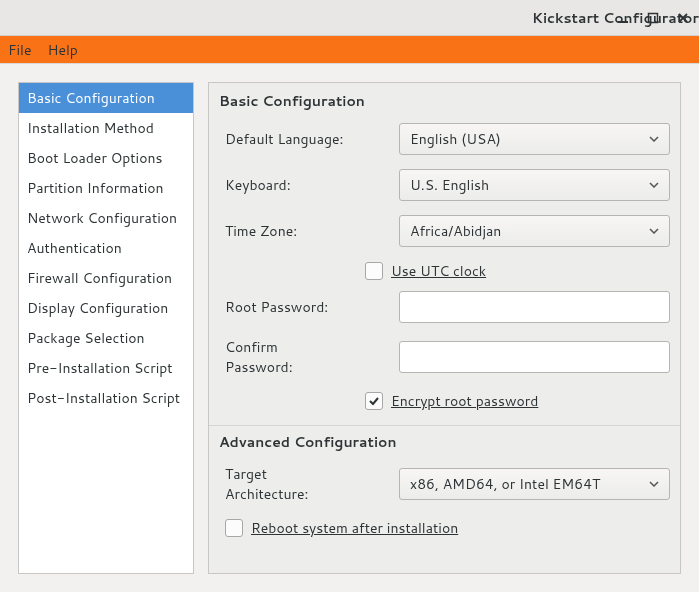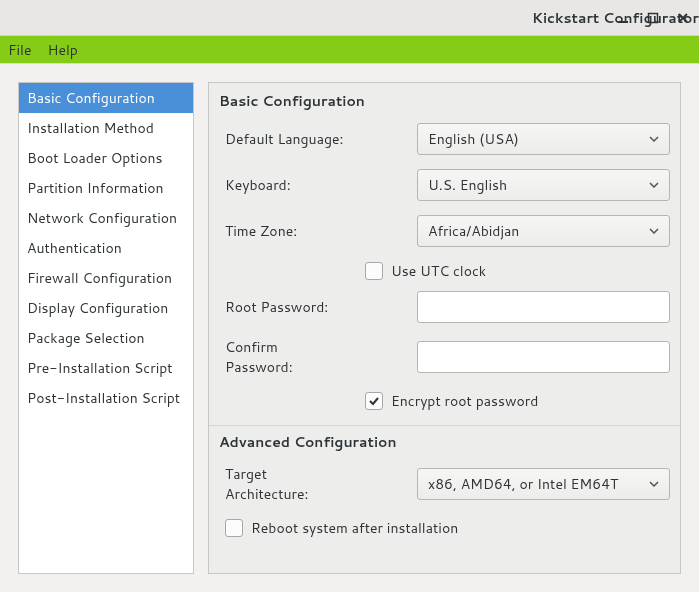--- a/index.html
+++ b/index.html
@@ -37,21 +37,21 @@
 .titlebar-controls span {
   width: 16px;
   height: 16px;
   display: flex;
   align-items: center;
   justify-content: center;
   cursor: pointer;
 }
 .menubar {
   height: 28px;
-  background: #84cc16;
+  background: #f97316;
   display: flex;
   align-items: center;
   padding: 0 8px;
   gap: 16px;
   border-bottom: 1px solid #d8d7d6;
 }
 .menubar span { cursor: pointer; }
 .content {
   display: flex;
   padding: 18px;
@@ -90,21 +90,21 @@
 .group-title {
   font-weight: bold;
   font-size: 14px;
   margin-bottom: 12px;
   color: #2e3436;
 }
 .form-row {
   display: flex;
   align-items: center;
   margin-bottom: 14px;
-  gap: 20px;
+  gap: 2px;
 }
 .form-row:last-child { margin-bottom: 0; }
 .form-label {
   width: 130px;
   flex-shrink: 0;
   padding-left: 6px;
 }
 .form-control {
   flex: 1;
   padding-left: 48px;
@@ -130,20 +130,21 @@
   padding: 0 8px;
   font-size: 14px;
   font-family: inherit;
 }
 .checkbox-row {
   display: flex;
   align-items: center;
   gap: 8px;
   margin-bottom: 10px;
   padding-left: 6px;
+  text-decoration: underline;
 }
 .checkbox-row.indented {
   padding-left: 146px;
 }
 .checkbox {
   width: 18px;
   height: 18px;
   border: 1px solid #a8a7a6;
   border-radius: 3px;
   background: #fcfcfc;

